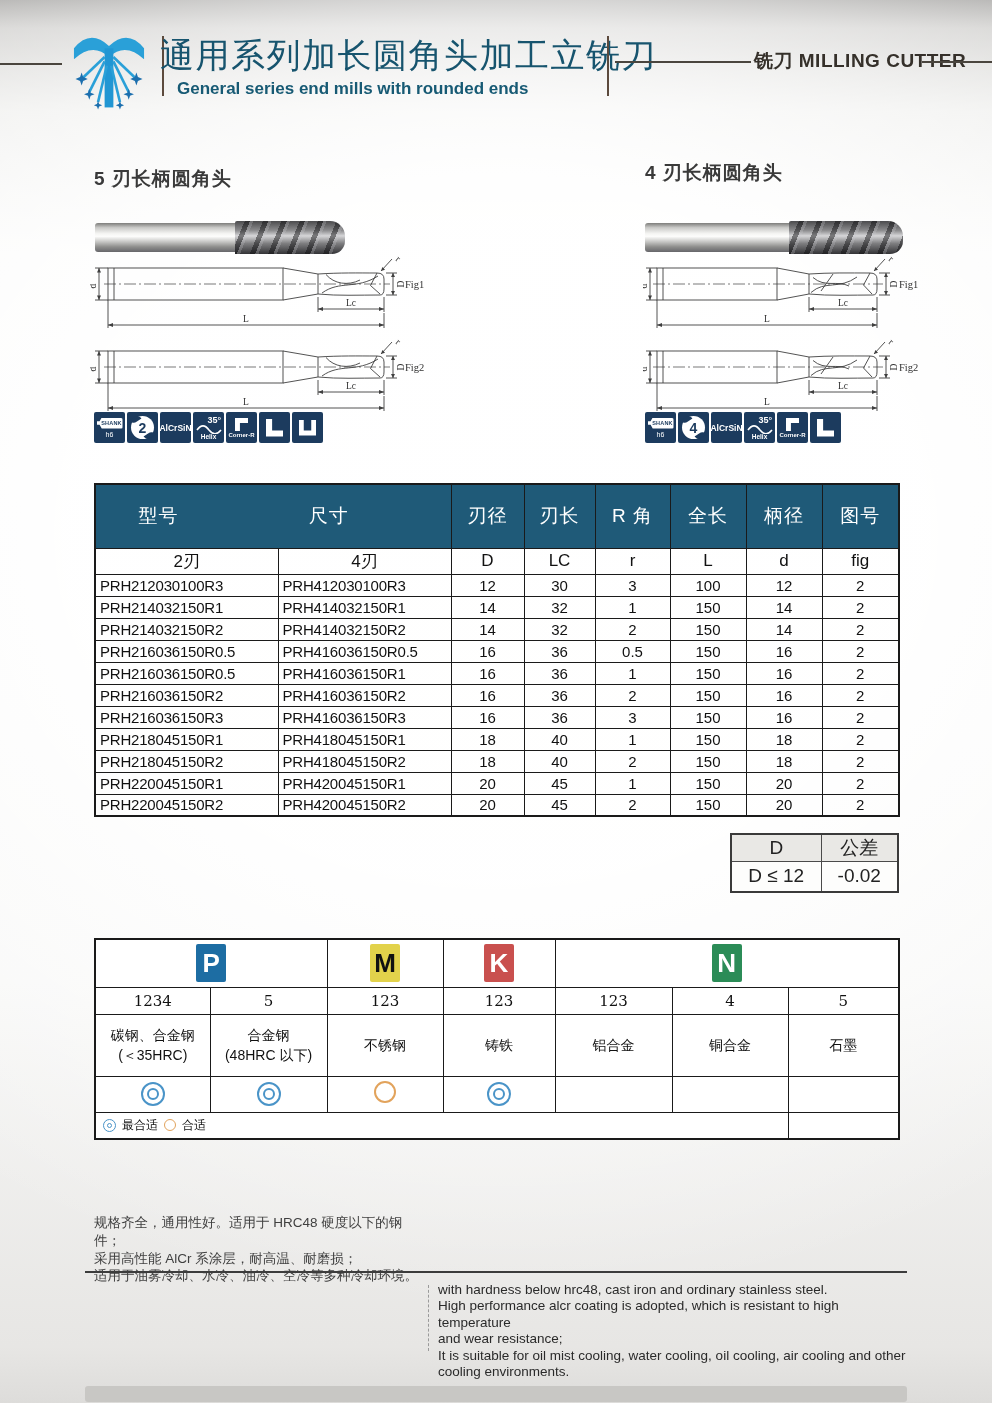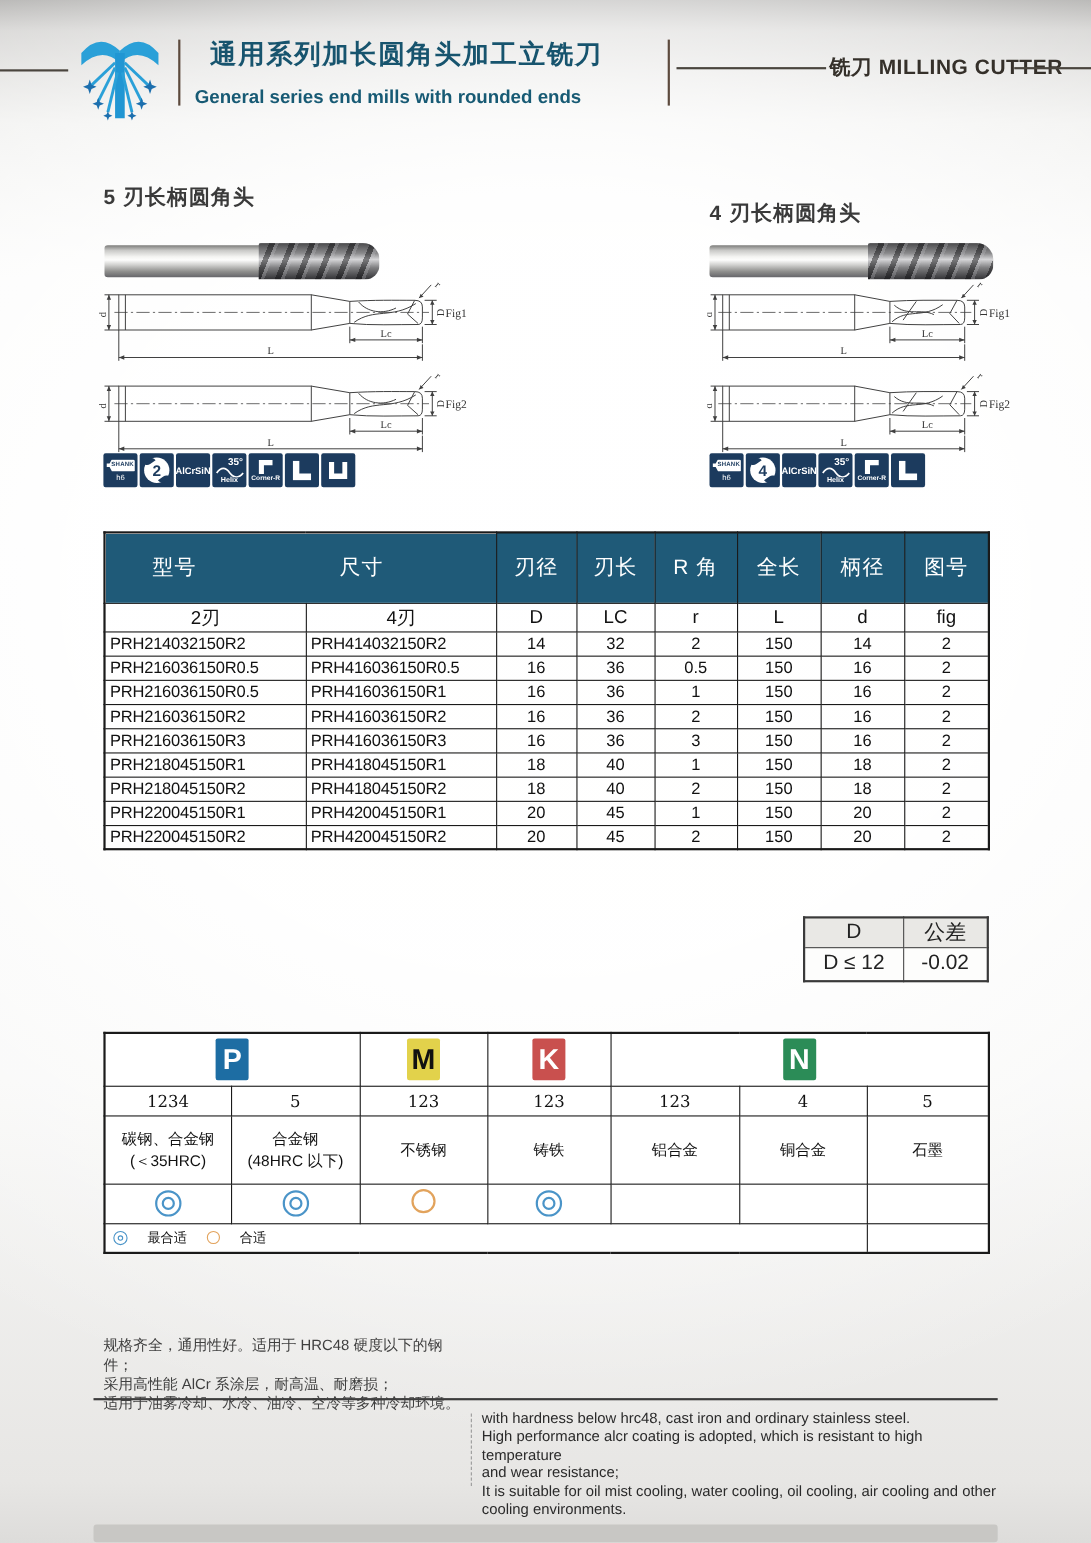--- a/index.html
+++ b/index.html
@@ -9,21 +9,21 @@
     font-family:"Liberation Sans", sans-serif; color:#222;
     background:
       radial-gradient(ellipse 95% 55% at 50% 38%, rgba(255,255,255,0.95) 45%, rgba(255,255,255,0) 100%),
       linear-gradient(180deg,#a7a6a4 0%, #cfcecc 2%, #ededeb 8%, #fafaf9 18%, #f7f7f6 70%, #e7e6e4 96%, #dddcda 100%);
   }
   .abs { position:absolute; }
 
   
   .hdr-line { position:absolute; height:2px; background:#4a453e; }
   .v-divider { position:absolute; width:2px; background:#5c4a3d; }
-  .title { position:absolute; left:191px; top:33px; font-size:24px; font-weight:700; letter-spacing:1.5px; color:#17546E; }
+  .title { position:absolute; left:160px; top:33px; font-size:34px; font-weight:400; letter-spacing:1.5px; color:#17546E; }
   .subtitle { position:absolute; left:177px; top:79px; font-size:17px; font-weight:700; color:#175a74; }
   .hdr-right { position:absolute; left:754px; top:48px; font-size:19px; font-weight:700; color:#35302a; letter-spacing:0.5px; white-space:nowrap; }
 
   
   .sec-title { position:absolute; font-size:19px; font-weight:700; color:#3a3a3a; letter-spacing:1px; }
 
   
   .mill { position:absolute; height:54px; }
   .mill .shank { position:absolute; left:0; top:13px; height:29px; width:57%;
     background:linear-gradient(180deg,#7d7d7b 0%,#c9c9c7 16%,#f4f4f2 36%,#fdfdfc 46%,#cfcfcd 62%,#8f8f8d 82%,#66666a 100%);
@@ -103,21 +103,21 @@
   .iso-K { background:#C9504E; color:#fff; }
   .iso-N { background:#2B8C57; color:#fff; }
   table.mat tr.nums td { height:27px; font-family:"DejaVu Serif", serif; font-size:15px; }
   table.mat tr.names td { height:62px; font-size:14px; line-height:20px; }
   table.mat tr.circles td { height:36px; }
   .circ-best { width:24px; height:24px; border:2.5px solid #4A94C8; border-radius:50%;
     display:inline-flex; align-items:center; justify-content:center; }
   .circ-best i { width:12px; height:12px; border:2.5px solid #4A94C8; border-radius:50%; display:block; }
   .circ-good { width:22px; height:22px; border:2px solid #E2A35C; border-radius:50%; display:inline-block; }
   table.mat tr.legend td { height:27px; font-size:12px; text-align:left; padding-left:7px; }
-  .leg-wrap { display:flex; align-items:center; gap:18px; }
+  .leg-wrap { display:flex; align-items:center; gap:6px; }
   .leg-best { width:13px; height:13px; border:1.5px solid #4A94C8; border-radius:50%;
     display:inline-flex; align-items:center; justify-content:center; }
   .leg-best i { width:5px; height:5px; border:1.5px solid #4A94C8; border-radius:50%; display:block; }
   .leg-good { width:12px; height:12px; border:1.5px solid #E2A35C; border-radius:50%; display:inline-block; }
 
   
   .foot-line { position:absolute; left:85px; top:1271px; width:822px; height:2px; background:#3c3c3c; }
   .foot-cn { position:absolute; left:94px; top:1214px; width:332px; font-size:13.5px; line-height:17.8px; color:#3f3f3f; }
   .foot-divider { position:absolute; left:428px; top:1285px; height:66px; border-left:1px dashed #9a9a9a; }
   .foot-en { position:absolute; left:438px; top:1282px; width:470px; font-size:13.5px; line-height:16.4px; color:#2a2a2a; }
@@ -207,21 +207,21 @@
 
   <div class="v-divider" style="left:162px;top:36px;height:60px"></div>
   <div class="title">通用系列加长圆角头加工立铣刀</div>
   <div class="subtitle">General series end mills with rounded ends</div>
   <div class="v-divider" style="left:607px;top:36px;height:60px"></div>
   <div class="hdr-line" style="left:615px;top:61px;width:136px"></div>
   <div class="hdr-right">铣刀 MILLING CUTTER</div>
   <div class="hdr-line" style="left:922px;top:61px;width:70px"></div>
 
   <div class="sec-title" style="left:94px;top:166px">5 刃长柄圆角头</div>
-  <div class="sec-title" style="left:645px;top:181px">4 刃长柄圆角头</div>
+  <div class="sec-title" style="left:645px;top:160px">4 刃长柄圆角头</div>
 
   <div class="mill" style="left:95px;top:210px;width:250px">
     <div class="shank"></div>
     <div class="head"></div>
   </div>
   <div class="mill" style="left:645px;top:210px;width:258px">
     <div class="shank"></div>
     <div class="head"></div>
   </div>
 
@@ -355,20 +355,40 @@
       <td>2刃</td>
       <td>4刃</td>
       <td>D</td>
       <td>LC</td>
       <td>r</td>
       <td>L</td>
       <td>d</td>
       <td>fig</td>
     </tr>
     <tr class="drow">
+          <td class="model">PRH212030100R3</td>
+          <td class="model">PRH412030100R3</td>
+          <td>12</td>
+          <td>30</td>
+          <td>3</td>
+          <td>100</td>
+          <td>12</td>
+          <td>2</td>
+        </tr>
+    <tr class="drow">
+          <td class="model">PRH214032150R1</td>
+          <td class="model">PRH414032150R1</td>
+          <td>14</td>
+          <td>32</td>
+          <td>1</td>
+          <td>150</td>
+          <td>14</td>
+          <td>2</td>
+        </tr>
+    <tr class="drow">
           <td class="model">PRH214032150R2</td>
           <td class="model">PRH414032150R2</td>
           <td>14</td>
           <td>32</td>
           <td>2</td>
           <td>150</td>
           <td>14</td>
           <td>2</td>
         </tr>
     <tr class="drow">

